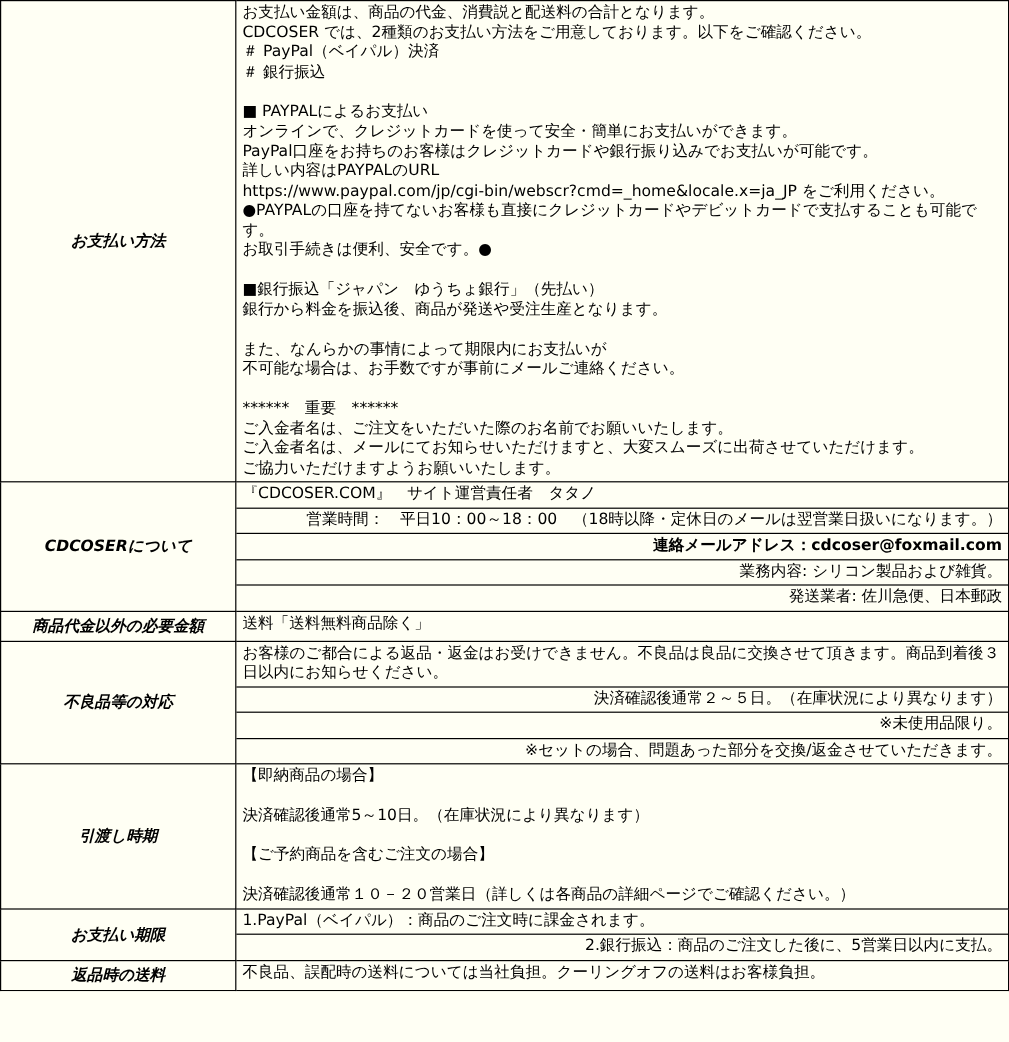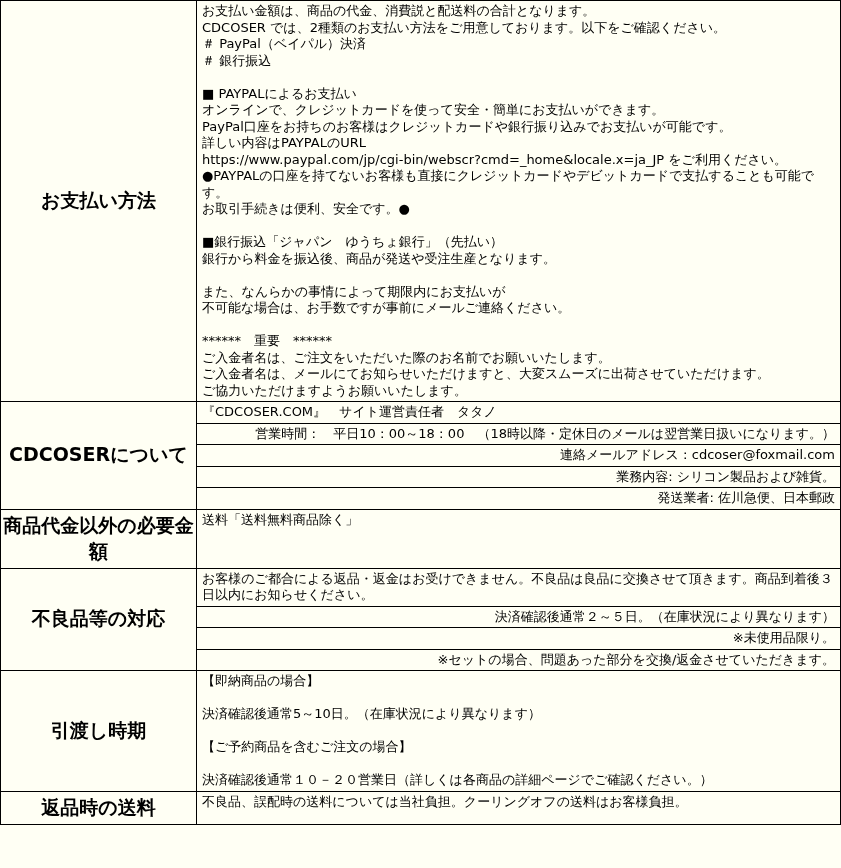--- a/index.html
+++ b/index.html
@@ -19,30 +19,31 @@
     background: var(--cell-bg, #fffff4);
   }
   th.row-label {
     width: 196px;
     border: 1px solid var(--border, #000);
     background: var(--label-bg, #fffff4);
     font-weight: bold;
     text-align: center;
     vertical-align: middle;
     padding: 3px 0;
-    font-size: 19px;
+    font-size: 13px;
+    font-style: italic;
   }
   td.row-content {
     border: 1px solid var(--border, #000);
     vertical-align: top;
     padding: 0;
   }
   .cell { padding: 2px 5px; }
   .cell + .cell { border-top: 1px solid var(--border, #000); text-align: right; }
-  .cell.bold { font-weight: normal; }
+  .cell.bold { font-weight: bold; }
   .line {
     line-height: 16.5px;
     min-height: 16.5px;
     word-break: break-all;
     white-space: pre-wrap;
   }
 </style>
 </head>
 <body>
 
@@ -131,20 +132,31 @@
             <div class="line"></div>
             <div class="line">決済確認後通常5～10日。（在庫状況により異なります）</div>
             <div class="line"></div>
             <div class="line">【ご予約商品を含むご注文の場合】</div>
             <div class="line"></div>
             <div class="line">決済確認後通常１０－２０営業日（詳しくは各商品の詳細ページでご確認ください。）</div>
           </div>
         </td>
       </tr>
       <tr>
+        <th class="row-label">お支払い期限</th>
+        <td class="row-content">
+          <div class="cell">
+            <div class="line">1.PayPal（ベイパル）：商品のご注文時に課金されます。</div>
+          </div>
+          <div class="cell">
+            <div class="line">2.銀行振込：商品のご注文した後に、5営業日以内に支払。</div>
+          </div>
+        </td>
+      </tr>
+      <tr>
         <th class="row-label">返品時の送料</th>
         <td class="row-content">
           <div class="cell">
             <div class="line">不良品、誤配時の送料については当社負担。クーリングオフの送料はお客様負担。</div>
           </div>
         </td>
       </tr>
     </tbody>
 </table>
 

